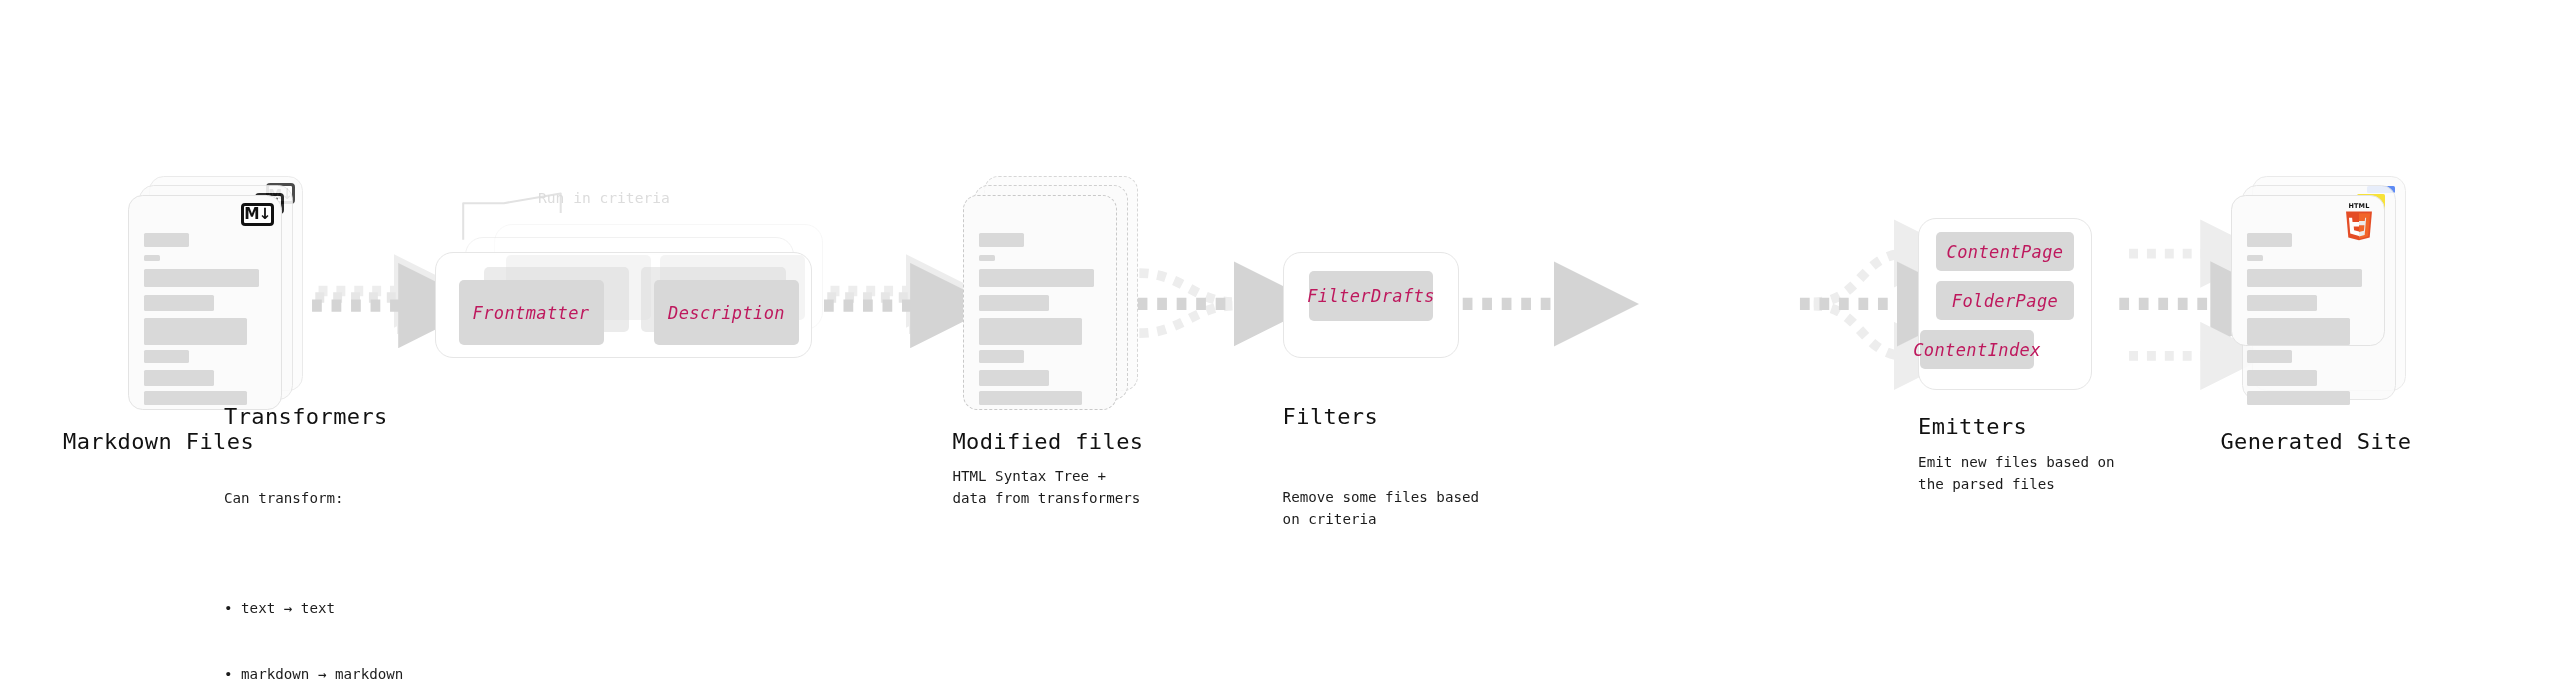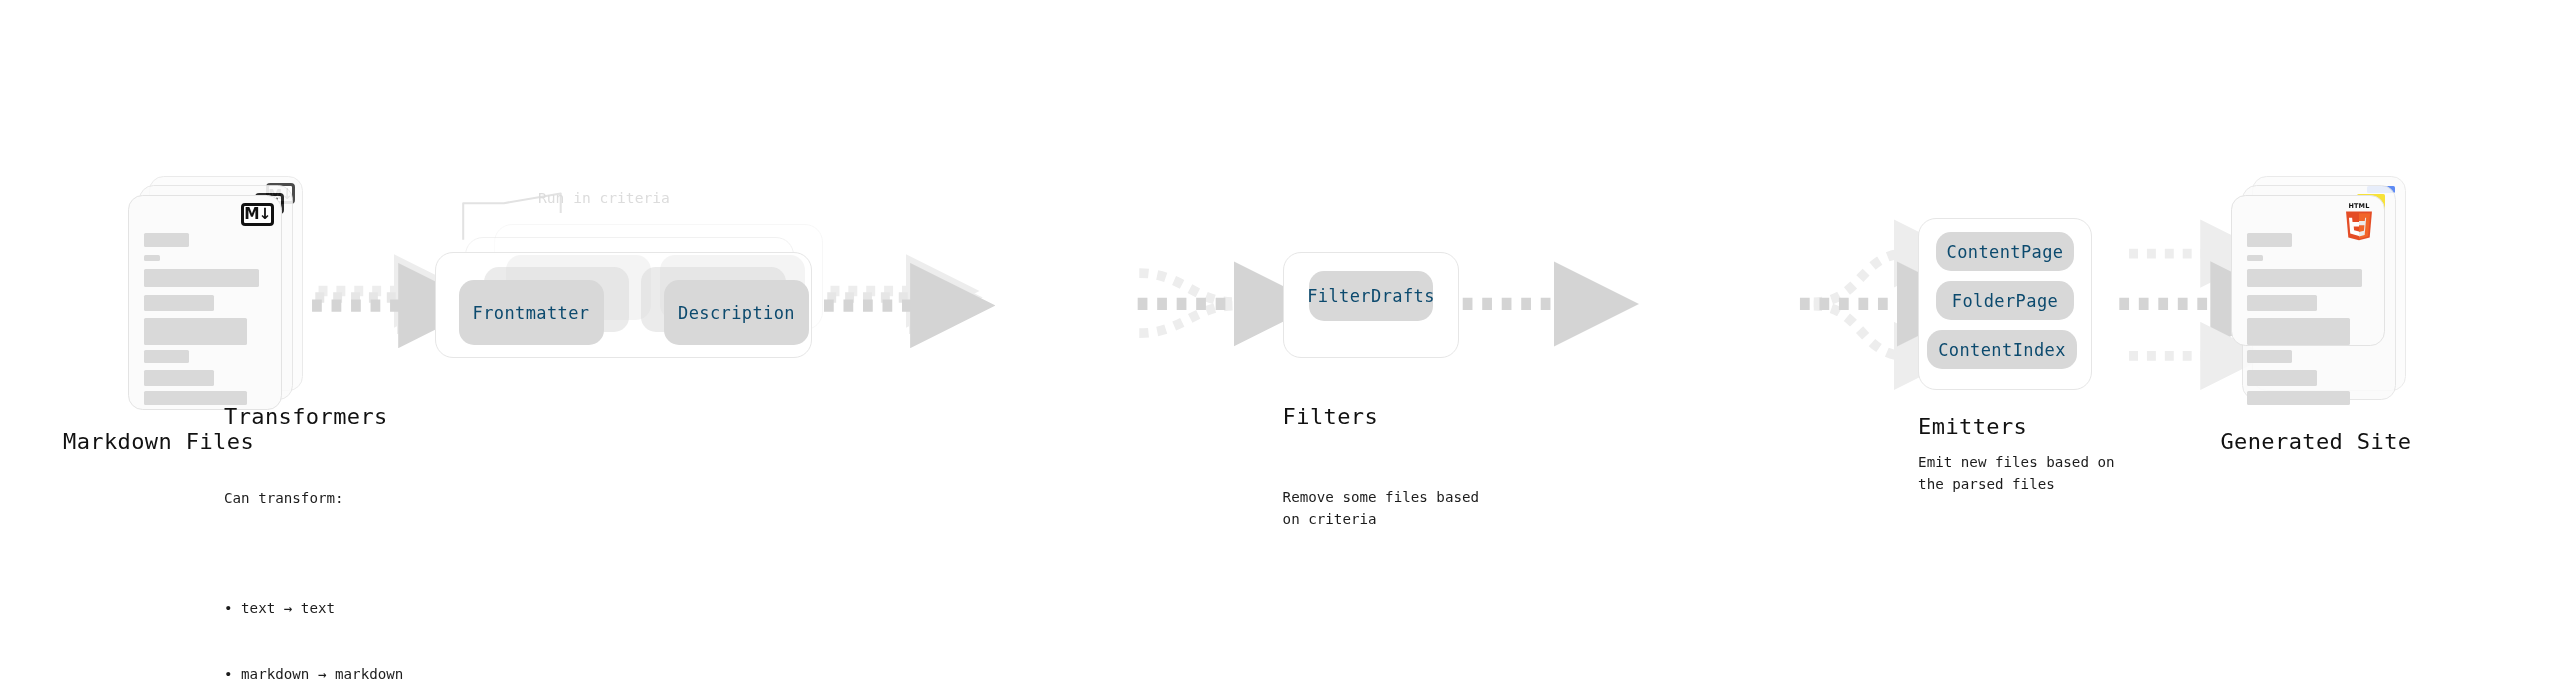--- a/index.html
+++ b/index.html
@@ -37,23 +37,23 @@
   .html5-badge { position:absolute; }
 
   
   .group {
     position:absolute; border:1.6px solid #e6e6e6; border-radius:18px;
     background:#ffffff;
   }
   .group.ghost3 { opacity:.30; }
   .group.ghost2 { opacity:.55; }
   .chip {
-    position:absolute; background:#d8d8d8; border-radius:15px;
+    position:absolute; background:#d8d8d8; border-radius:5px;
     display:flex; align-items:center; justify-content:center;
-    color:#0c4a6e; font-size:17px; letter-spacing:0.4px; white-space:nowrap;
+    color:#be185d; font-size:17px; letter-spacing:0.4px; white-space:nowrap;font-style:italic;
   }
   .chip.ghost3 { opacity:.28; }
   .chip.ghost2 { opacity:.5; }
 
   
   .caption   { position:absolute; font-size:22px; color:#111; letter-spacing:0.4px; white-space:nowrap; }
   .subtext   { position:absolute; font-size:14.2px; line-height:1.55; color:#1c1c1c; white-space:pre; }
   .parallel-label { position:absolute; font-size:14.6px; color:#dcdcdc; white-space:nowrap; }
 
   .bullets { margin:0; padding:0; list-style:none; }
@@ -158,50 +158,69 @@
     <div class="group ghost2" style="left:26px; top:42px; width:329px; height:106px;"></div>
     <div class="group" style="left:-4.1px; top:57px; width:377px; height:106px;"></div>
 
     <div class="chip ghost3" style="left:67px; top:60px; width:145px; height:65px;"></div>
     <div class="chip ghost2" style="left:45px; top:72px; width:145px; height:65px;"></div>
 
     <div class="chip ghost3" style="left:221px; top:60px; width:145px; height:65px;"></div>
     <div class="chip ghost2" style="left:202px; top:72px; width:145px; height:65px;"></div>
 
     <div class="chip" style="left:19.5px; top:85px; width:145px; height:65px;">Frontmatter</div>
-    <div class="chip" style="left:225px; top:85px; width:145px; height:65px;">Description</div>
+    <div class="chip" style="left:215px; top:85px; width:145px; height:65px;">Description</div>
 
     <div class="caption" style="left:-215px; top:209px;">Transformers</div>
 
     <div class="subtext" style="left:-215px; top:248px;">
       <div>Can transform:</div>
       <ul class="bullets">
         <li>• text → text</li>
         <li>• markdown → markdown</li>
         
       </ul>
     </div>
   </div>
 
+  <div class="node" style="left:963px; top:195px;">
+    <div class="stack" style="width:175px; height:215px;">
+      <div class="card dashed back2" style="width:154px;height:215px;"></div>
+      <div class="card dashed back1" style="width:154px;height:215px;"></div>
+      <div class="card dashed front" style="width:154px;height:215px;">
+        <div class="skel" style="left:14.6px;top:37px;width:30%;height:14px;"></div>
+        <div class="skel" style="left:14.6px;top:59px;width:11%;height:5.7px;"></div>
+        <div class="skel" style="left:14.6px;top:73px;width:76%;height:18px;"></div>
+        <div class="skel" style="left:14.6px;top:99px;width:46%;height:16.3px;"></div>
+        <div class="skel" style="left:14.6px;top:122px;width:68%;height:27px;"></div>
+        <div class="skel" style="left:14.6px;top:154px;width:30%;height:13px;"></div>
+        <div class="skel" style="left:14.6px;top:174px;width:46%;height:16.3px;"></div>
+        <div class="skel" style="left:14.6px;top:195px;width:68%;height:14px;"></div>
+      </div>
+    </div>
+    <div class="caption" style="left:-10.6px; top:234px;">Modified files</div>
+    <div class="subtext" style="left:-10.6px; top:270px;">HTML Syntax Tree +
+data from transformers</div>
+  </div>
 
   <div class="node" style="left:1268px; top:195px;">
     <div class="group" style="left:14.6px; top:57px; width:176px; height:106px;"></div>
     <div class="chip" style="left:41px; top:76px; width:124px; height:50px;">FilterDrafts</div>
 
     <div class="caption" style="left:14.6px; top:209px;">Filters</div>
     <div class="subtext" style="left:14.6px; top:245px;margin-top:46px;">Remove some files based
 on criteria</div>
   </div>
 
 
   <div class="node" style="left:1910px; top:195px;">
     <div class="group" style="left:8.1px; top:23px; width:174px; height:172px;"></div>
     <div class="chip" style="left:26px; top:37px; width:138px; height:39px;">ContentPage</div>
     <div class="chip" style="left:26px; top:86px; width:138px; height:39px;">FolderPage</div>
-    <div class="chip" style="left:17px; top:135px; width:150px; height:39px;">ContentIndex</div>
+    <div class="chip" style="left:10px; top:135px; width:114px; height:39px;">ContentIndex</div>
 
     <div class="caption" style="left:8.1px; top:219px;">Emitters</div>
     <div class="subtext" style="left:8.1px; top:256px;">Emit new files based on
 the parsed files</div>
   </div>
 
   <div class="node" style="left:2231px; top:195px;">
     <div class="stack" style="width:175px; height:215px;">
 
       <div class="card back2" style="width:154px;height:215px;">

